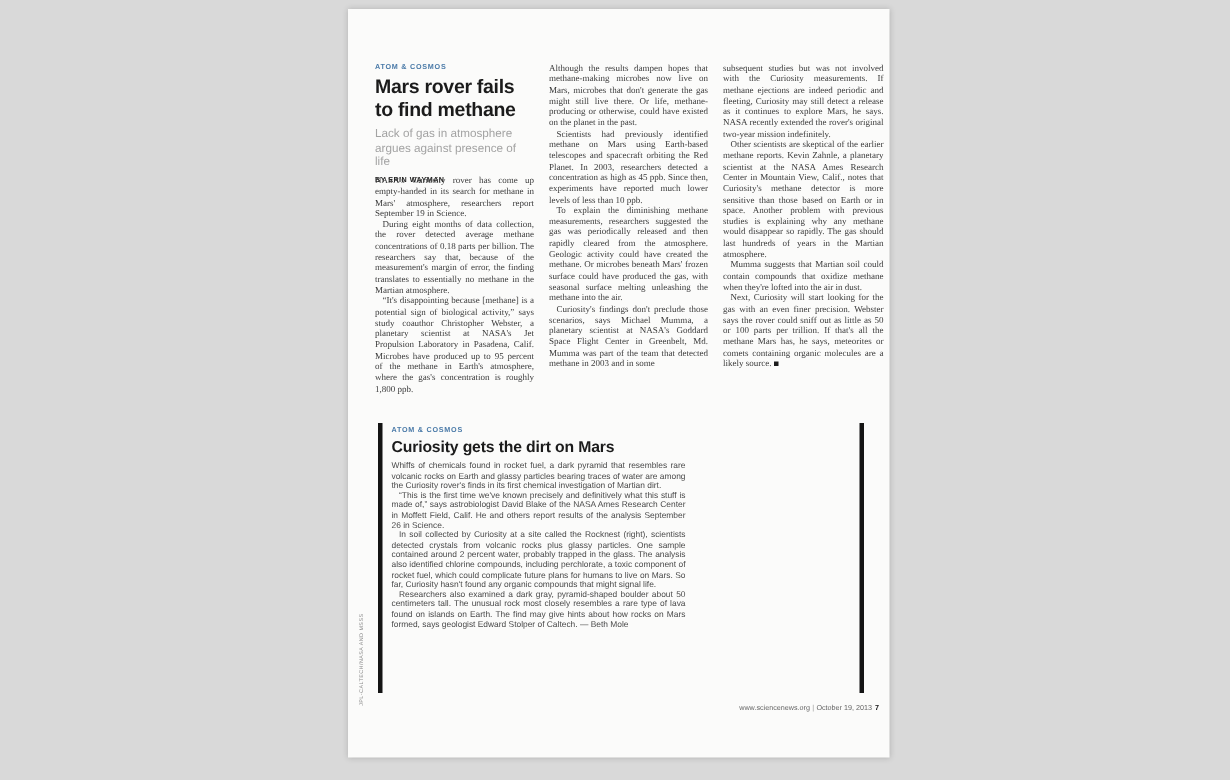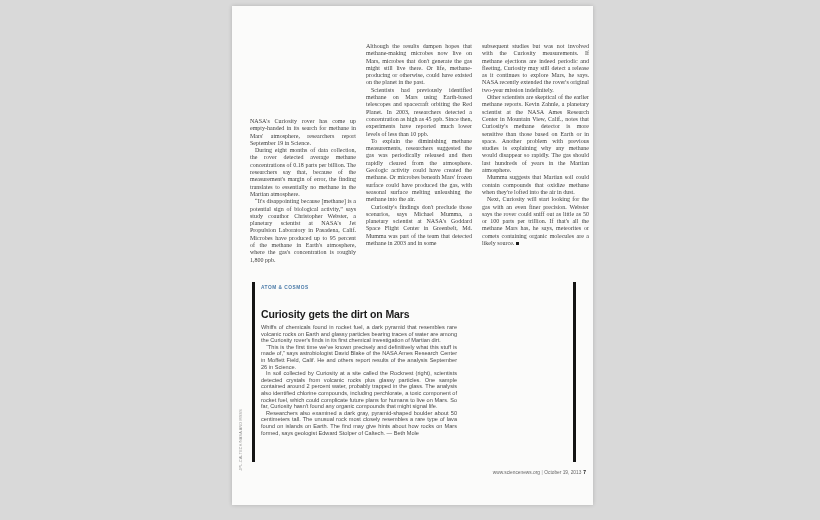--- a/index.html
+++ b/index.html
@@ -55,21 +55,21 @@
     margin-left: 2px; overflow: hidden; color: transparent;
     font-size: 2px; line-height: 3px; vertical-align: baseline;
   }
   
   .box { position: absolute; left: 20px; top: 276px; width: 324px; height: 180px; }
   .box-bar { position: absolute; top: 0; width: 3px; height: 180px; background: #141414; }
   .box-bar-left  { left: 0; }
   .box-bar-right { right: 0; }
   .box-content { position: absolute; left: 9px; top: 3px; width: 196px; }
   .box-headline {
-    margin-top: 18px;
+    margin-top: 2px;
     font-size: 10.5px; font-weight: bold; color: #1b1b1b;
     letter-spacing: -0.1px;
   }
   .box-body {
     margin-top: 4px;
     font-size: 5.6px; line-height: 6.6px; color: #4a4a4a;
     text-align: justify;
   }
   .box-body p { text-indent: 5px; }
   .box-body p.noindent { text-indent: 0; }
@@ -85,20 +85,26 @@
     font-size: 4.8px; color: #666;
   }
   .footer .divider { margin: 0 1.5px; color: #999; }
   .footer .page-num { font-weight: bold; color: #111; margin-left: 2px; }
 </style>
 </head>
 <body>
 
 <div class="page">
 
+  <div class="main-header">
+    <div class="kicker">ATOM &amp; COSMOS</div>
+    <h1 class="headline">Mars rover fails to find methane</h1>
+    <div class="deck">Lack of gas in atmosphere argues against presence of life</div>
+    <div class="byline">BY ERIN WAYMAN</div>
+  </div>
 
   <div class="col col-1">
     <p class="noindent">NASA's Curiosity rover has come up empty-handed in its search for methane in Mars' atmosphere, researchers report September 19 in Science.</p>
     <p>During eight months of data collection, the rover detected average methane concentrations of 0.18 parts per billion. The researchers say that, because of the measurement's margin of error, the finding translates to essentially no methane in the Martian atmosphere.</p>
     <p>“It's disappointing because [methane] is a potential sign of biological activity,” says study coauthor Christopher Webster, a planetary scientist at NASA's Jet Propulsion Laboratory in Pasadena, Calif. Microbes have produced up to 95 percent of the methane in Earth's atmosphere, where the gas's concentration is roughly 1,800 ppb.</p>
   </div>
 
   <div class="col col-2">
     <p class="noindent">Although the results dampen hopes that methane-making microbes now live on Mars, microbes that don't generate the gas might still live there. Or life, methane-producing or otherwise, could have existed on the planet in the past.</p>
     <p>Scientists had previously identified methane on Mars using Earth-based telescopes and spacecraft orbiting the Red Planet. In 2003, researchers detected a concentration as high as 45 ppb. Since then, experiments have reported much lower levels of less than 10 ppb.</p>

